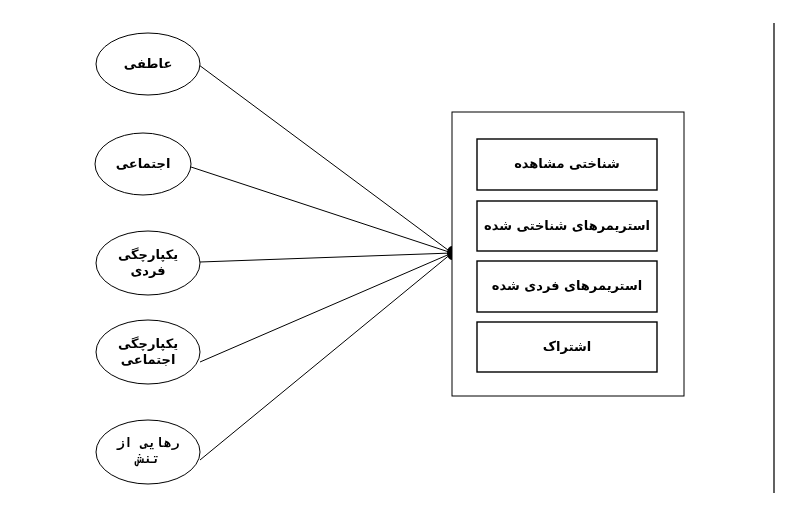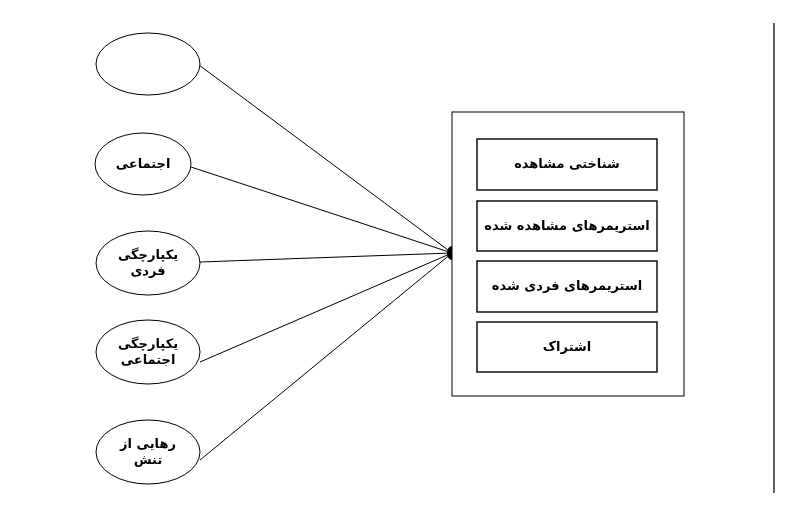--- a/index.html
+++ b/index.html
@@ -78,26 +78,27 @@
     <g>
       <rect class="ind-rect" fill="#ffffff" stroke="#000" stroke-width="1.4" x="477" y="139" width="180" height="51"></rect>
       <rect class="ind-rect" fill="#ffffff" stroke="#000" stroke-width="1.4" x="477" y="201" width="180" height="50"></rect>
       <rect class="ind-rect" fill="#ffffff" stroke="#000" stroke-width="1.4" x="477" y="261" width="180" height="51"></rect>
       <rect class="ind-rect" fill="#ffffff" stroke="#000" stroke-width="1.4" x="477" y="322" width="180" height="50"></rect>
     </g>
 
     <line id="divider" stroke="#3a3a3a" stroke-width="1.6" x1="774" y1="23" x2="774" y2="493"></line>
   </svg>
 
+  <div class="node-label ellipse-label" style="left: 96px; top: 33px; width: 104px; height: 62px;">عاطفی</div>
   <div class="node-label ellipse-label" style="left: 95px; top: 133px; width: 96px; height: 62px;">اجتماعی</div>
   <div class="node-label ellipse-label" style="left: 96px; top: 231px; width: 104px; height: 64px;">یکپارچگی
 فردی</div>
   <div class="node-label ellipse-label" style="left: 96px; top: 320px; width: 104px; height: 64px;">یکپارچگی
 اجتماعی</div>
-  <div class="node-label ellipse-label" style="left: 96px; top: 420px; width: 104px; height: 64px;">رهایی از
+  <div class="node-label ellipse-label" style="left: 96px; top: 420px; width: 104px; height: 64px; font-family: Liberation Mono, monospace;">رهایی از
 تنش</div>
 
   <div class="node-label indicator-label" style="left: 477px; top: 139px; width: 180px; height: 51px;">شناختی مشاهده</div>
-  <div class="node-label indicator-label" style="left: 477px; top: 201px; width: 180px; height: 50px;">استریمرهای مشاهده شده</div>
+  <div class="node-label indicator-label" style="left: 477px; top: 201px; width: 180px; height: 50px;">استریمرهای شناختی شده</div>
   <div class="node-label indicator-label" style="left: 477px; top: 261px; width: 180px; height: 51px;">استریمرهای فردی شده</div>
   <div class="node-label indicator-label" style="left: 477px; top: 322px; width: 180px; height: 50px; text-align: right;">اشتراک</div>
 
 </div>
 
 </body></html>

